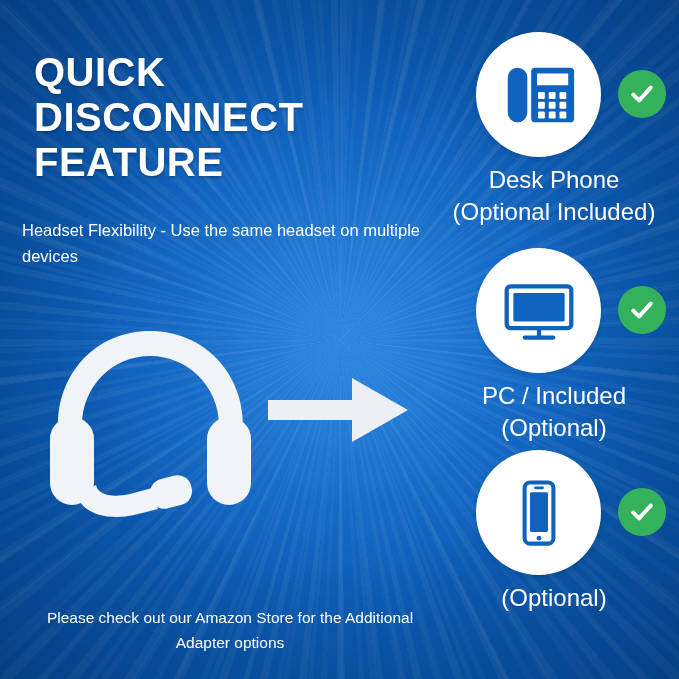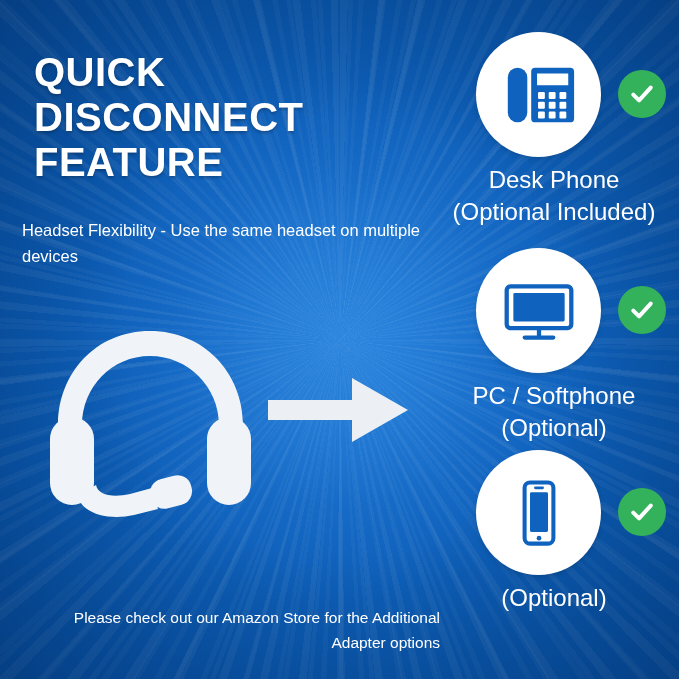--- a/index.html
+++ b/index.html
@@ -92,21 +92,21 @@
     width: 400px;
     color: #ffffff;
     font-size: 16.5px;
     line-height: 1.55;
   }
   .footnote {
     position: absolute;
     left: 20px;
     top: 606px;
     width: 420px;
-    text-align: right;
+    text-align: center;
     color: #ffffff;
     font-size: 15.5px;
     line-height: 1.6;
   }
 
   .headset {
     position: absolute;
     left: 38px;
     top: 325px;
     width: 225px;
@@ -250,21 +250,21 @@
           <path d="M25 68 h30" stroke-linecap="round"></path>
         </g>
       </svg>
     </div>
     <div class="check">
       <svg viewBox="0 0 24 24" width="28" height="28" xmlns="http://www.w3.org/2000/svg">
         <path d="M4.5 12.5 L9.5 17.5 L19.5 6.5" fill="none" stroke="#ffffff" stroke-width="3.4" stroke-linecap="round" stroke-linejoin="round"></path>
       </svg>
     </div>
     <div class="device-label">
-      <span>PC / Softphone</span>
+      <span>PC / Included</span>
       <span class="sub">(Optional)</span>
     </div>
   </div>
 
   <div class="device-block b3">
     <div class="circle">
       <svg viewBox="0 0 80 80" width="72" height="72" xmlns="http://www.w3.org/2000/svg">
         <g fill="none" stroke="#0f62bd" stroke-width="4.5" stroke-linejoin="round">
           <rect x="24" y="6" width="32" height="68" rx="6"></rect>
           <rect x="30" y="17" width="20" height="44" rx="1.5" fill="#0f62bd" stroke="none"></rect>

